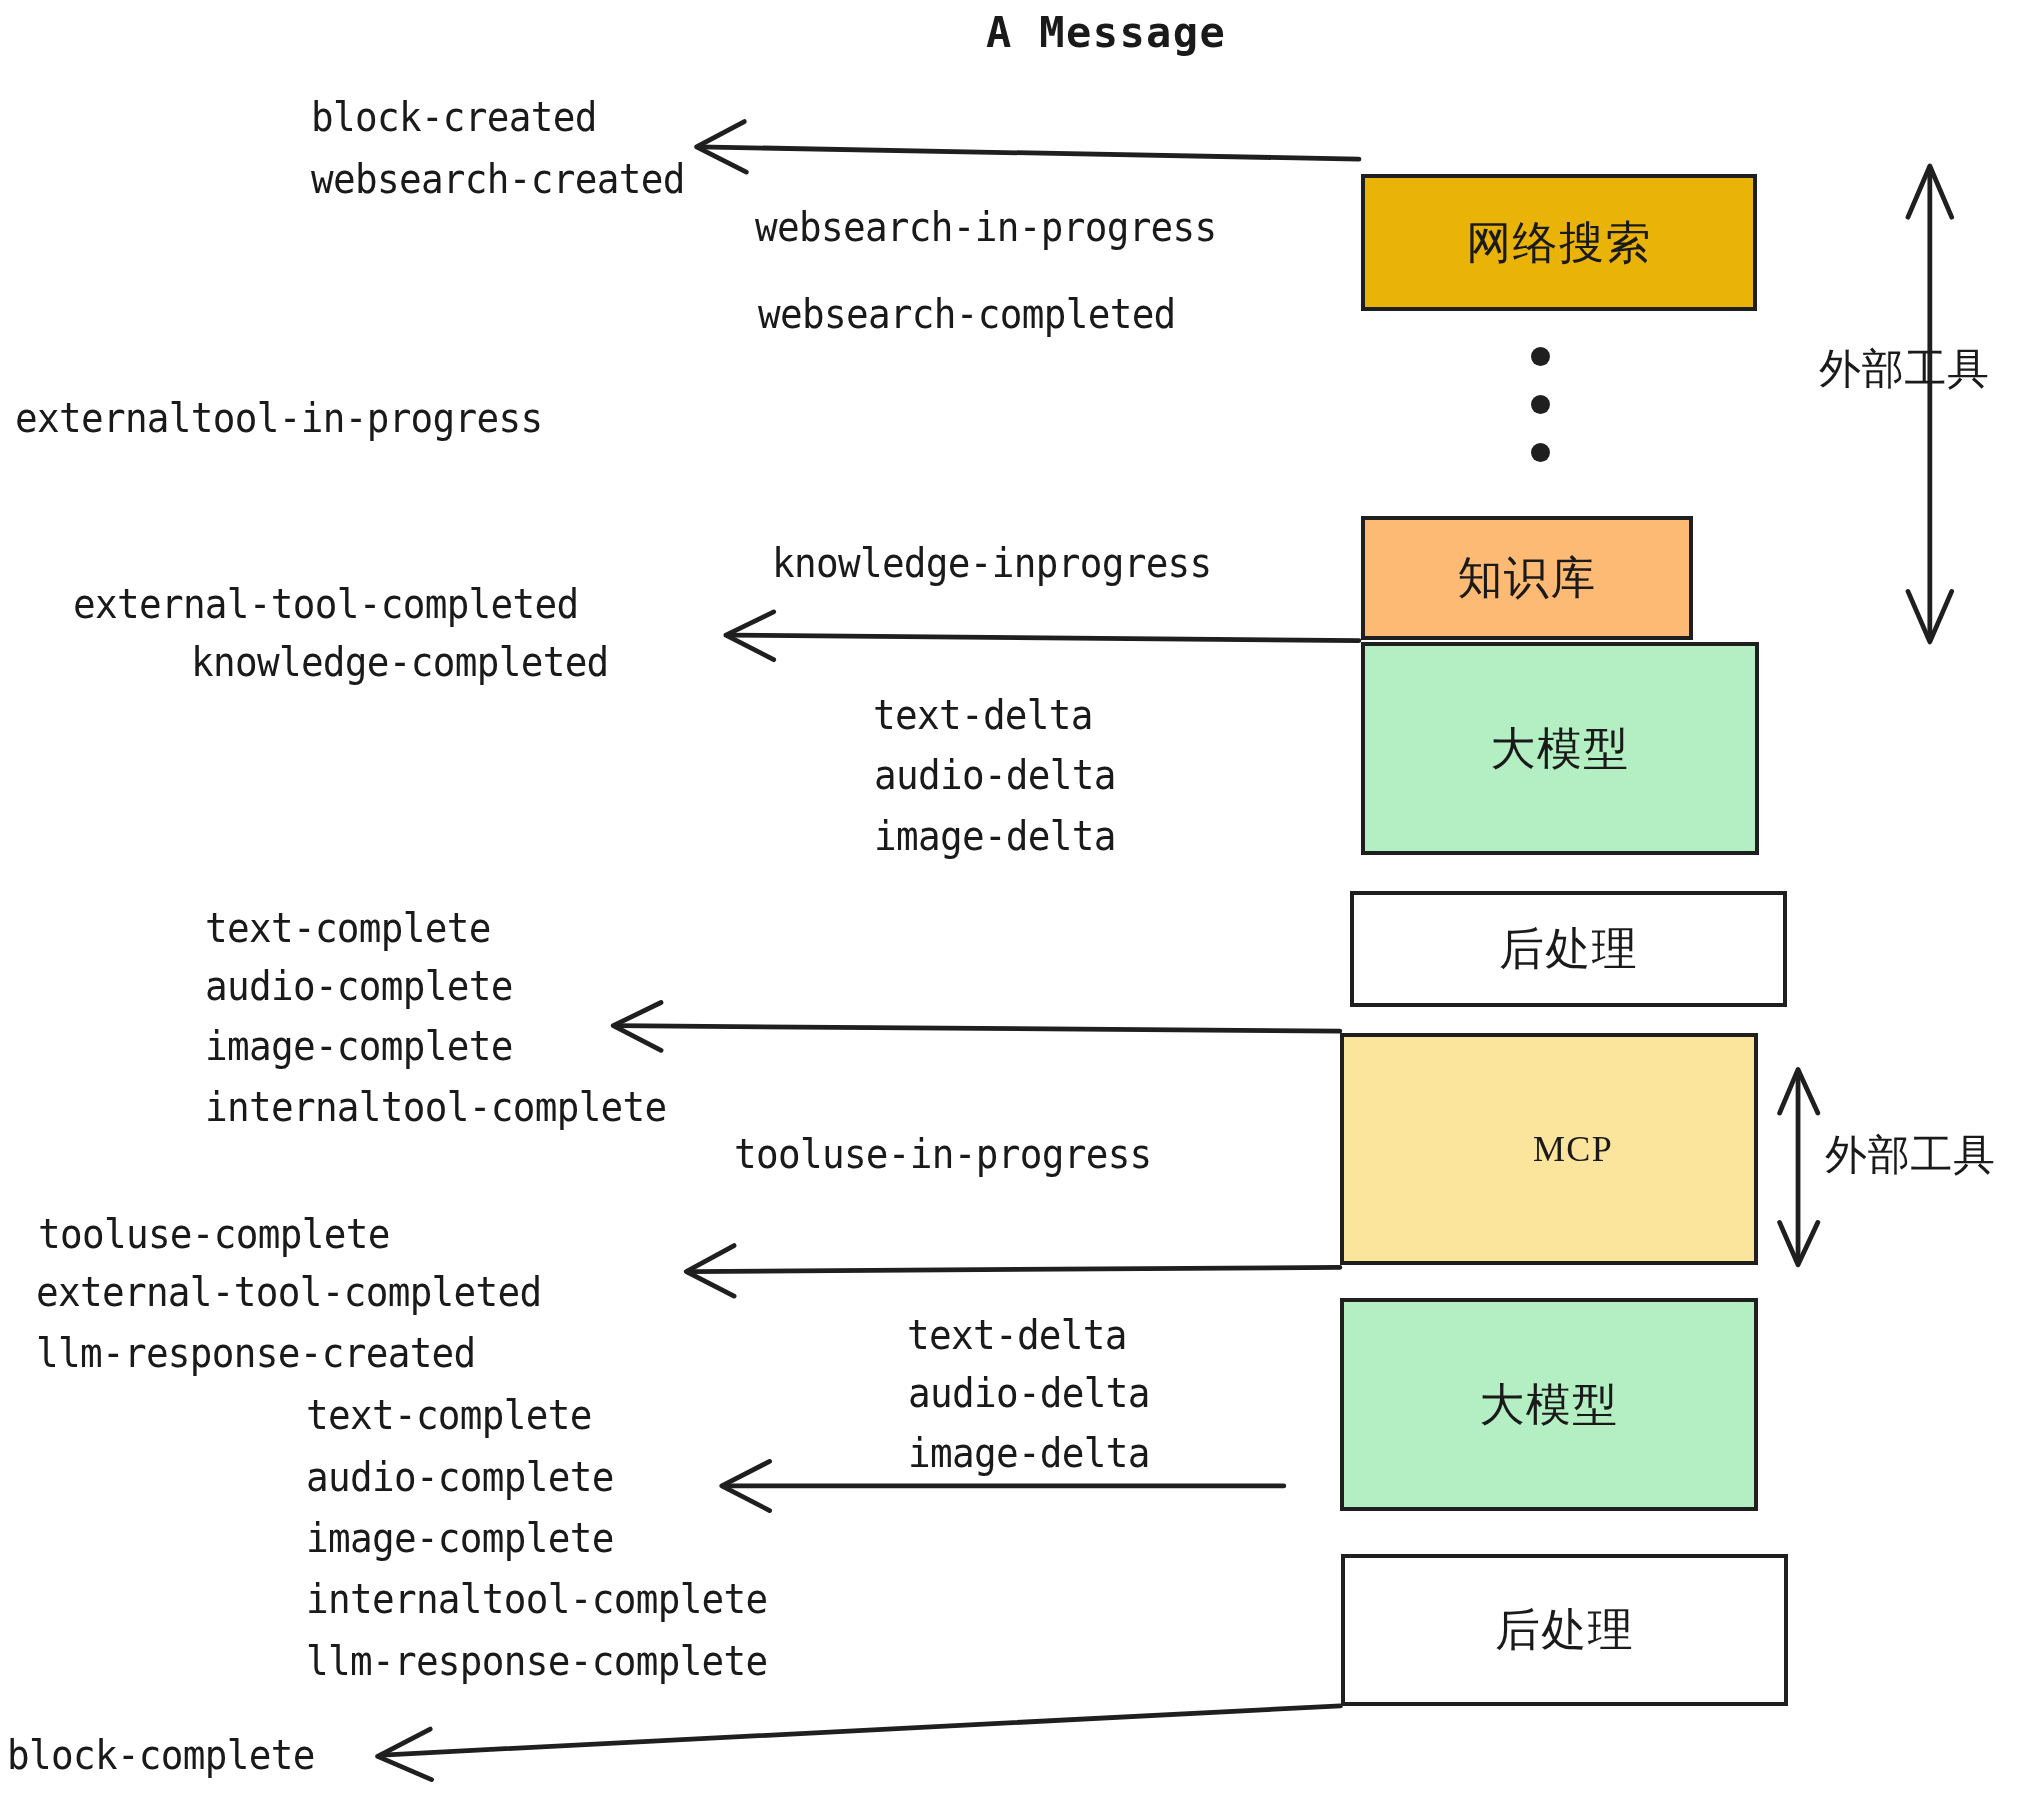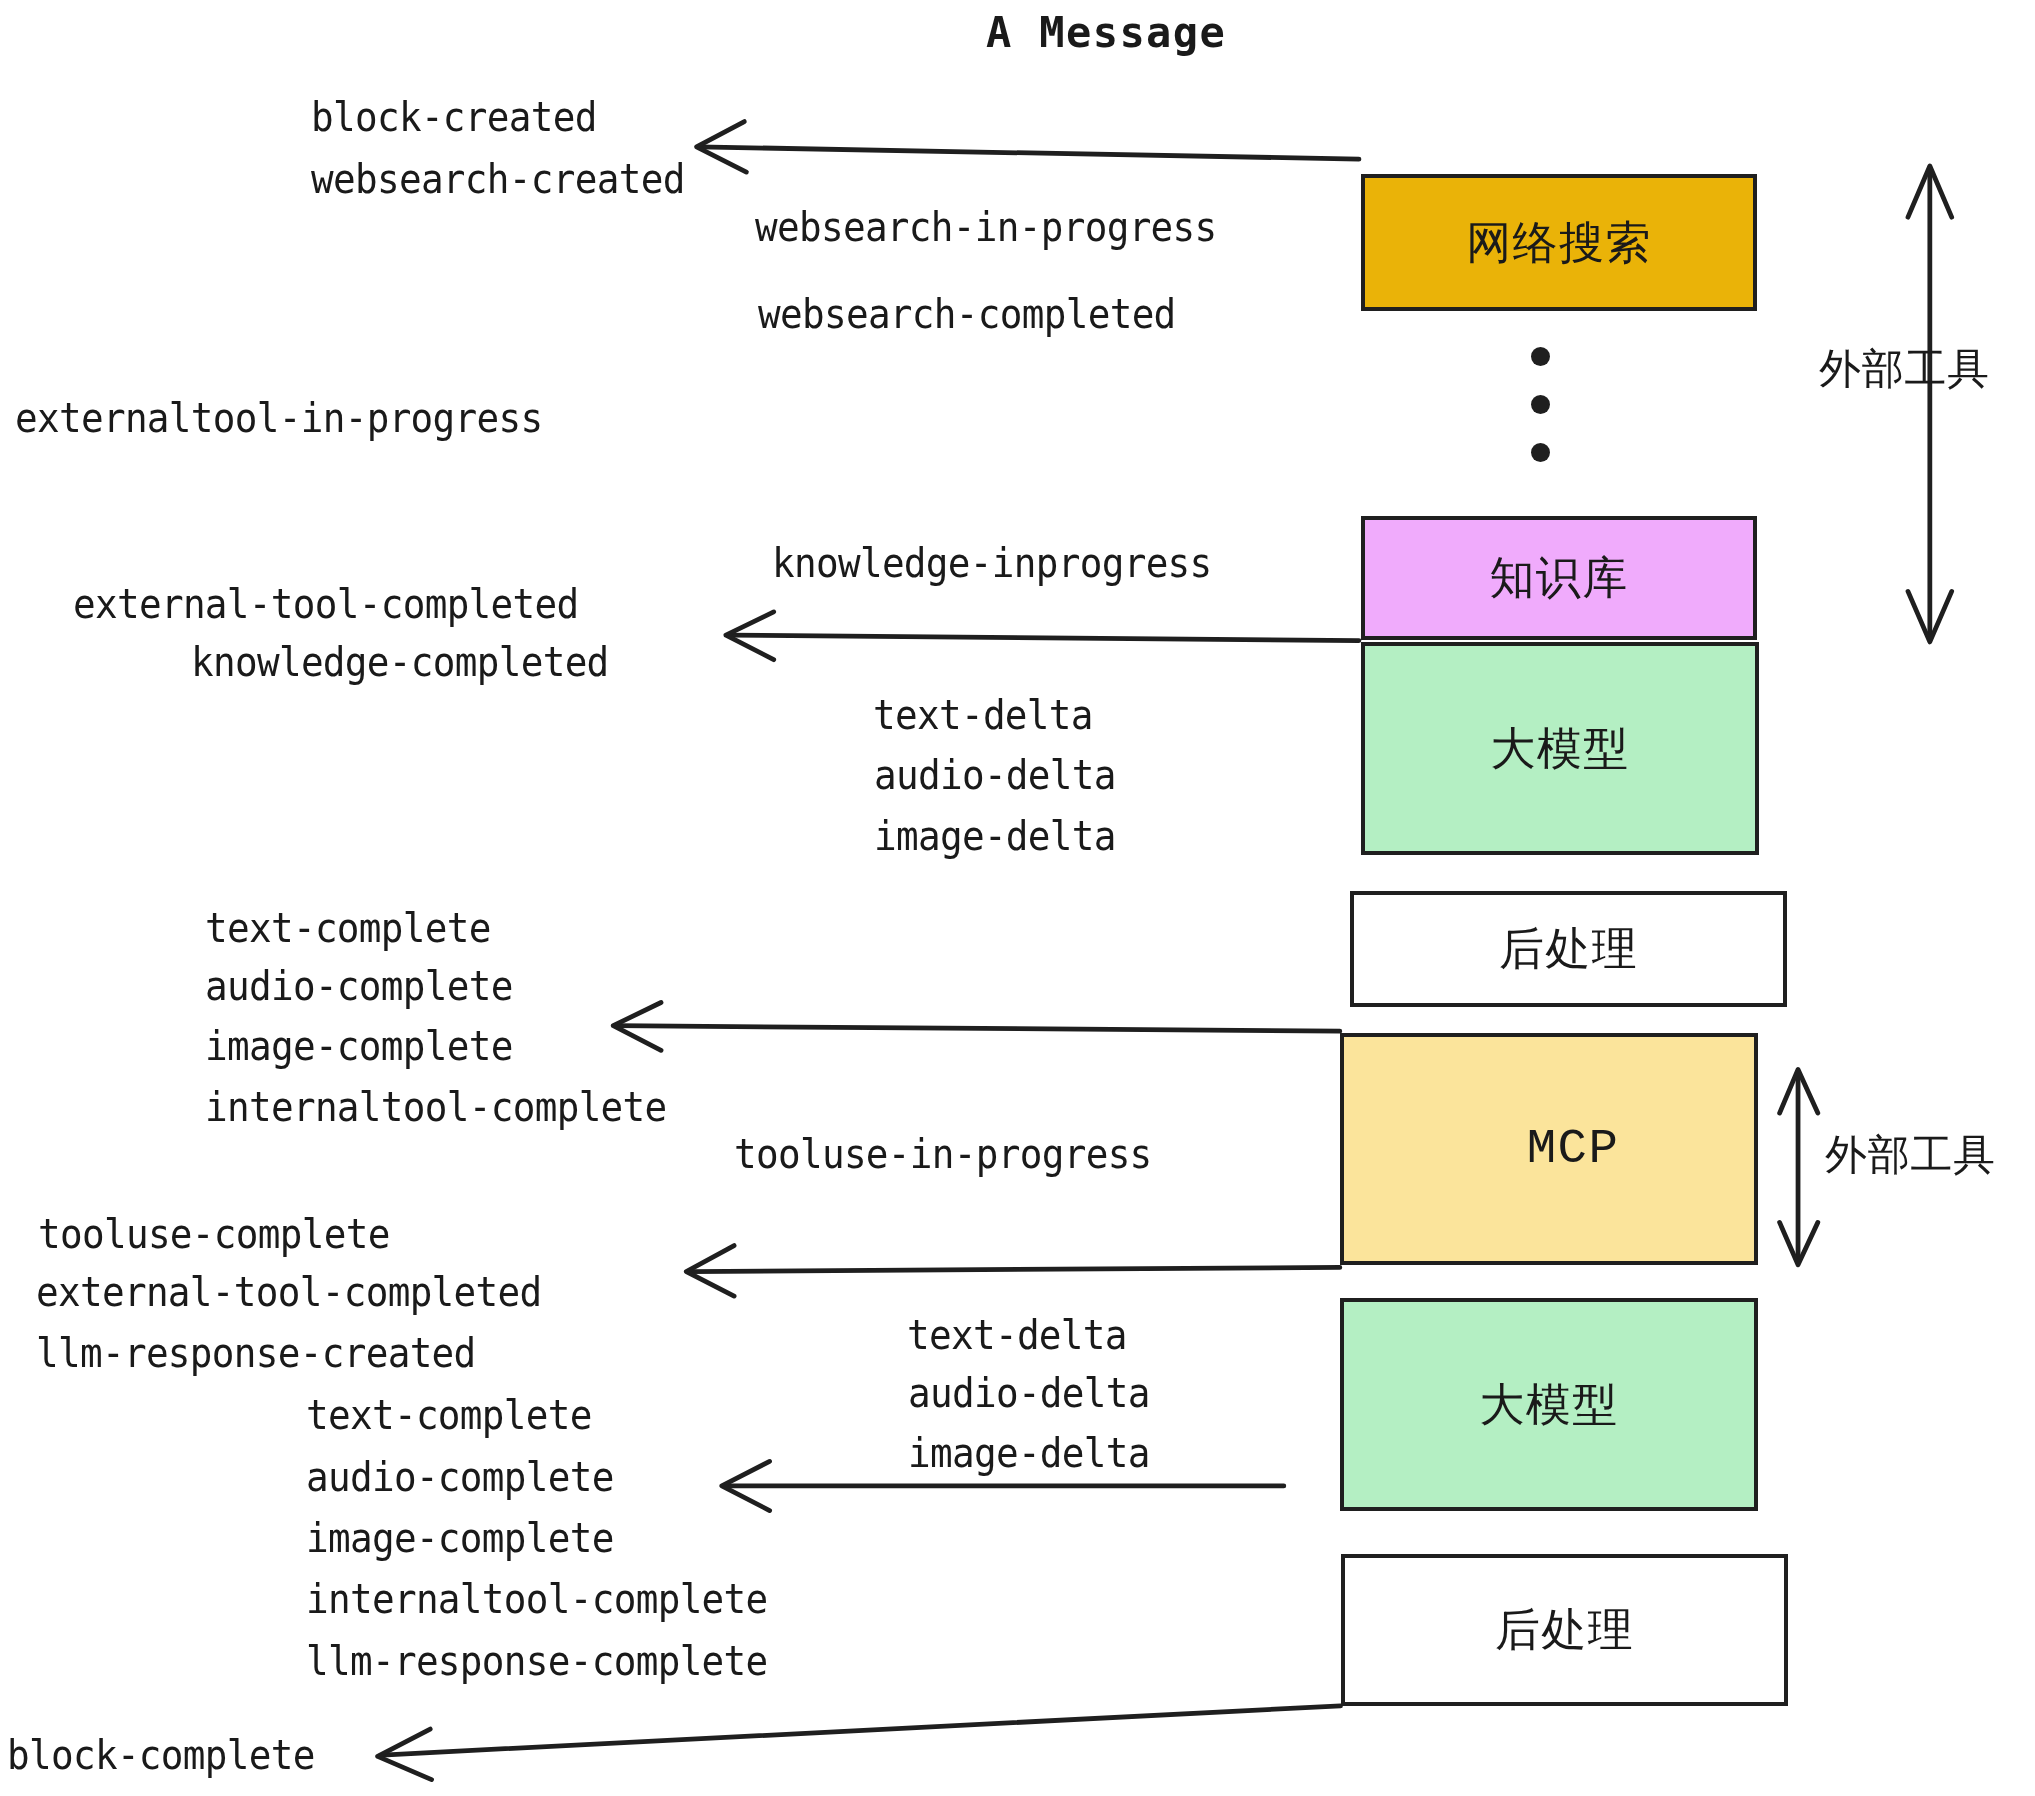--- a/index.html
+++ b/index.html
@@ -34,21 +34,21 @@
     border:4.8px solid #1f1f1f;
     box-sizing:border-box;
     display:flex;
     align-items:center;
     justify-content:center;
     font-family:"DejaVu Sans","Liberation Sans",sans-serif;
     color:#1a1a1a;
     font-size:45px;
     letter-spacing:1.4px;
   }
-  .box.mono{font-family:Liberation Mono, monospace;font-size:49px;padding-left:48px;}
+  .box.mono{font-family:Liberation Serif, serif;font-size:36px;padding-left:48px;}
   .side-lbl{
     position:absolute;
     font-family:"DejaVu Sans","Liberation Sans",sans-serif;
     font-size:42px;
     color:#1a1a1a;
     white-space:nowrap;
     letter-spacing:0.7px;
     text-align:right;
   }
   .dot{
@@ -98,21 +98,21 @@
   </svg>
 
   <div class="box" style="left:1361px;top:174px;width:396px;height:137px;background:#eab308;">
     <span>网络搜索</span>
   </div>
 
   <div class="dot" style="left:1531px;top:347px;"></div>
   <div class="dot" style="left:1531px;top:395px;"></div>
   <div class="dot" style="left:1531px;top:443px;"></div>
 
-  <div class="box" style="left:1361px;top:516px;width:396px;height:124px;background:#f0abfc;">
+  <div class="box" style="left:1361px;top:516px;width:332px;height:124px;background:#fdba74;">
     <span>知识库</span>
   </div>
 
   <div class="box" style="left:1361px;top:642px;width:398px;height:213px;background:#B4EFC3;">
     <span>大模型</span>
   </div>
 
   <div class="box" style="left:1350px;top:891px;width:437px;height:116px;background:#FFFFFF;">
     <span>后处理</span>
   </div>

